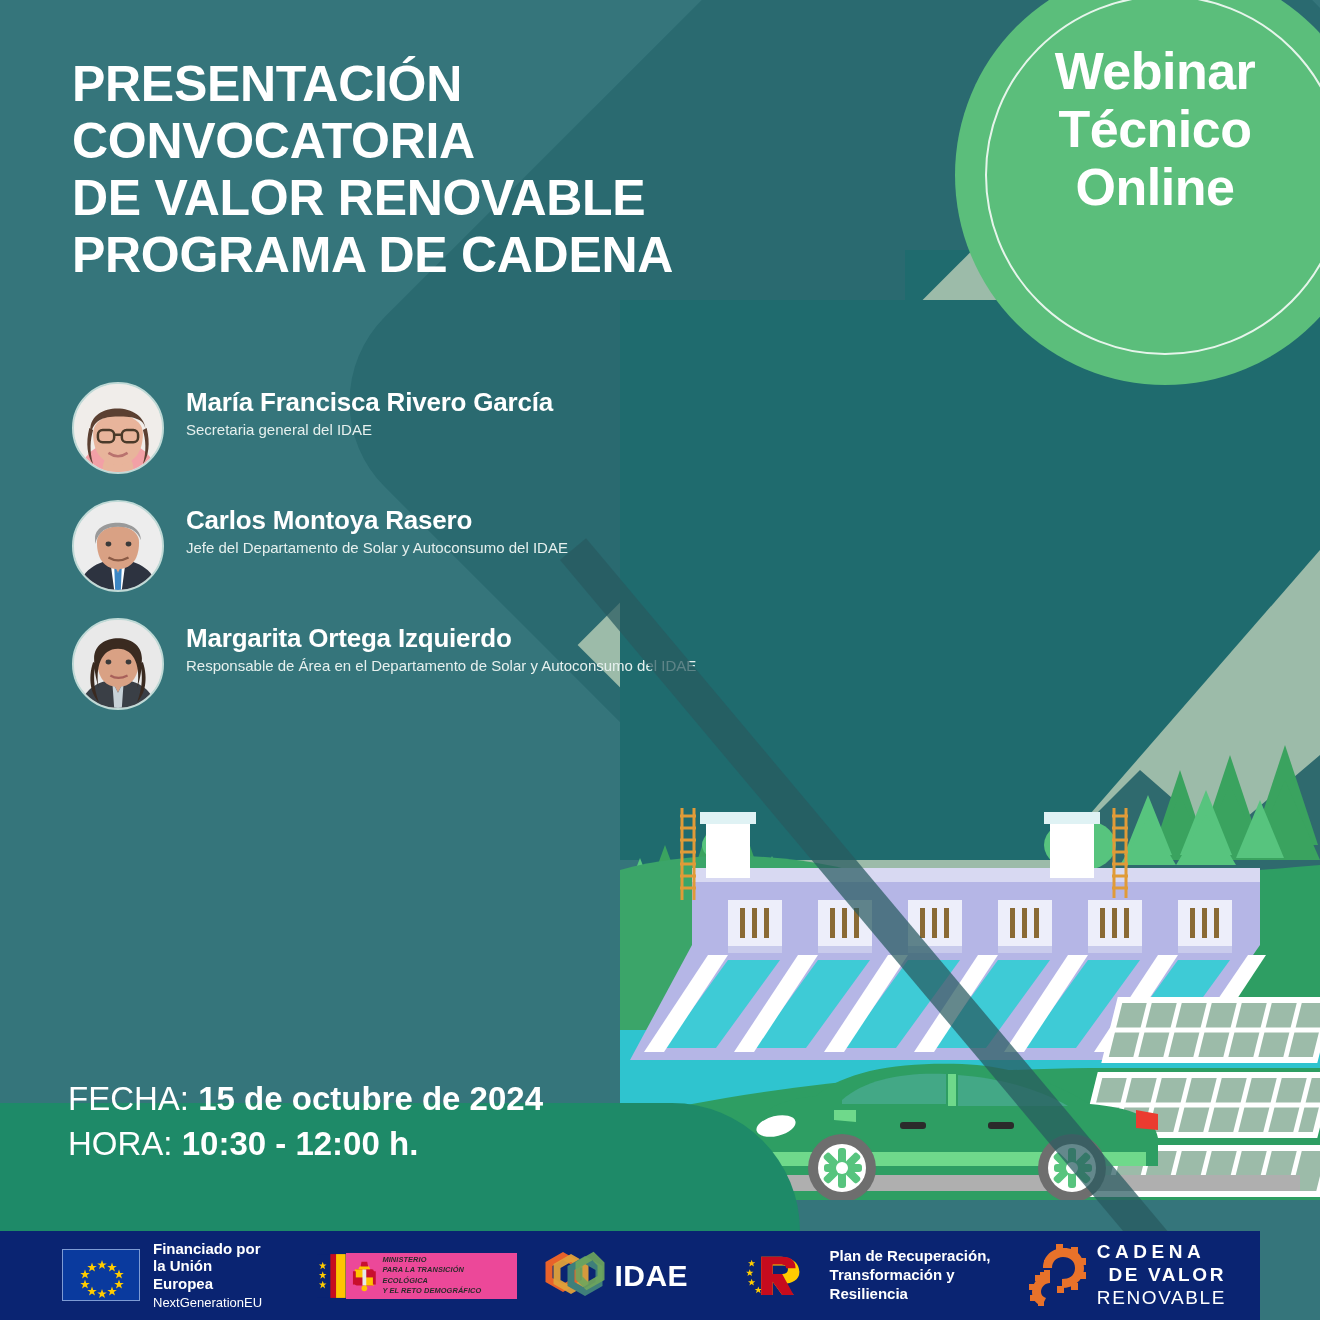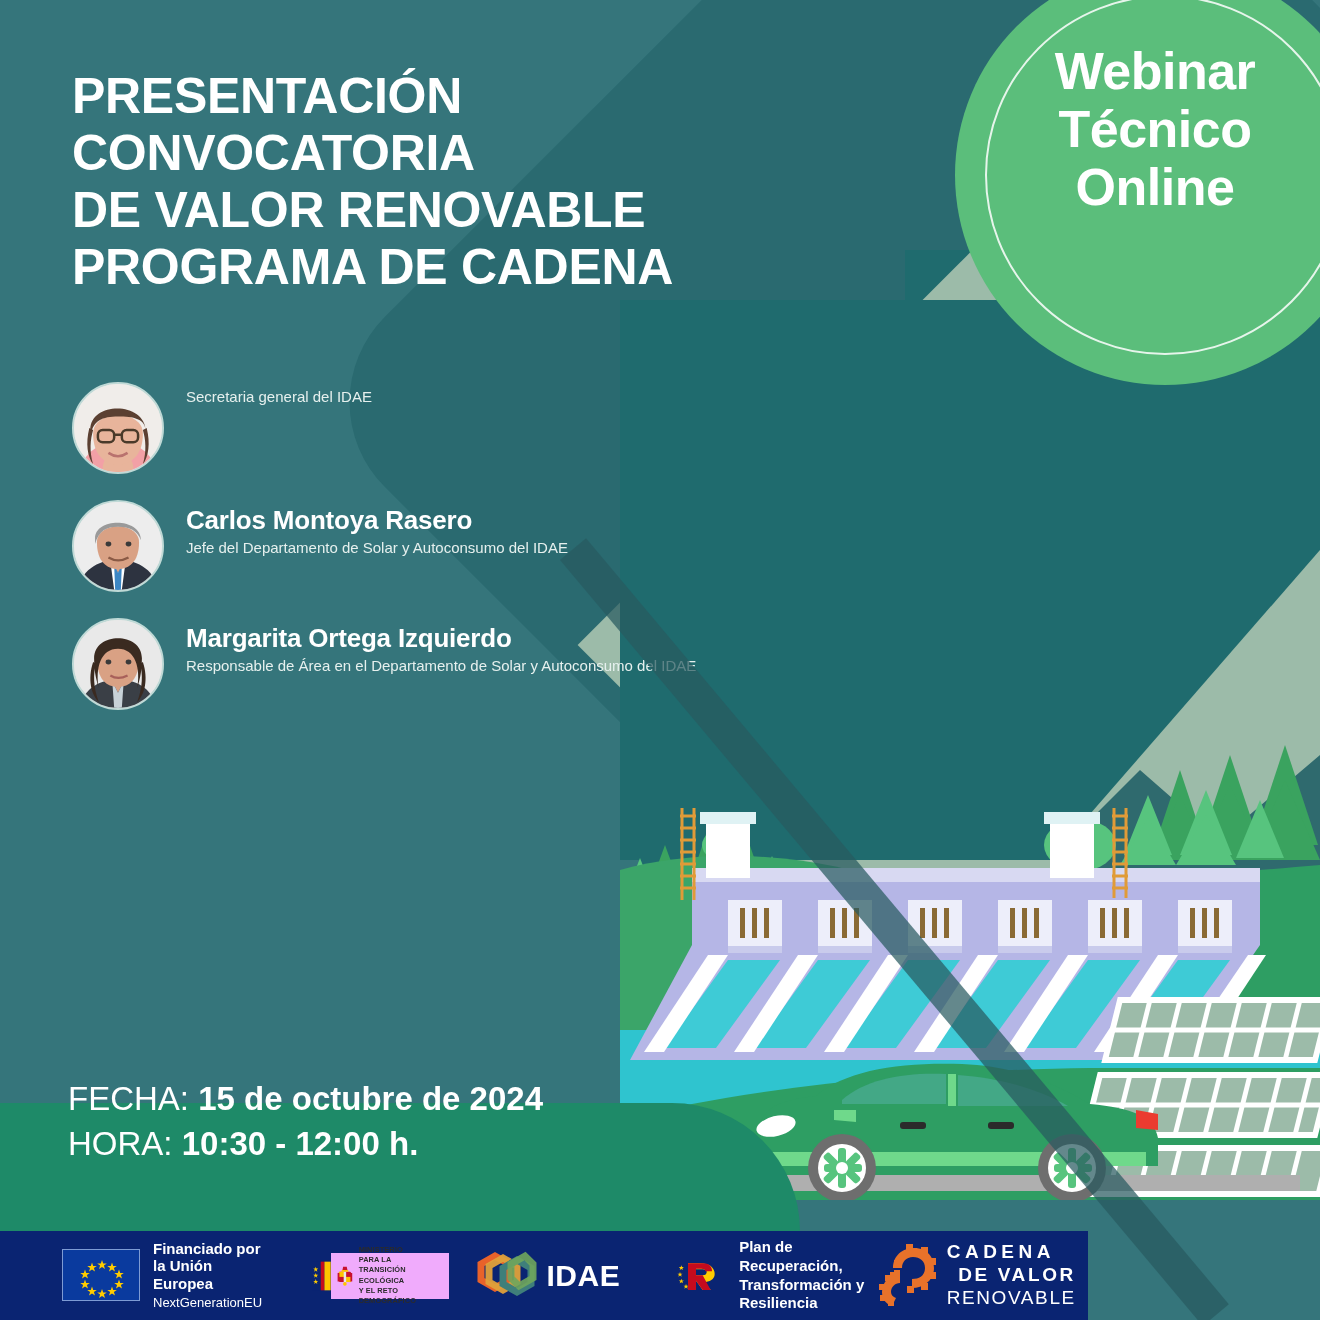--- a/index.html
+++ b/index.html
@@ -82,21 +82,21 @@
     color:#fff;
     font-size:52px;
     font-weight:bold;
     line-height:1.12;
     letter-spacing:-.5px;
   }
 
   
   .title{
     position:absolute;
-    left:72px;top:68px;
+    left:72px;top:56px;
     width:820px;
     z-index:30;
     color:#fff;
     font-size:50px;
     font-weight:bold;
     line-height:1.14;
     letter-spacing:-.3px;
   }
   .title div{white-space:nowrap;}
 
@@ -153,40 +153,41 @@
     color:#fff;
   }
   .date-row{font-size:33px;line-height:1.36;white-space:nowrap;}
   .date-row .lbl{font-weight:400;}
   .date-row .val{font-weight:bold;}
 
   
   .footer{
     position:absolute;
     left:0;top:1231px;
-    width:1088px;height:89px;
+    width:1260px;height:89px;
     background:#0A2472;
     z-index:50;
     display:flex;
     align-items:center;
   }
   .f-block{display:flex;align-items:center;}
   .eu-block{margin-left:62px;}
   .eu-flag{
     width:78px;height:52px;background:#0A3A9E;
     border:1px solid #7E9BD4;position:relative;box-sizing:border-box;
   }
   .eu-text{margin-left:13px;color:#fff;}
   .eu-l1{font-size:15px;font-weight:bold;line-height:1.18;}
   .eu-l2{font-size:13px;font-weight:400;line-height:1.3;margin-top:2px;}
 
   .min-block{margin-left:50px;}
   .min-yellow{
-    height:46px;background:#f0abfc;display:flex;align-items:center;
+    height:46px;background:#ec4899;display:flex;align-items:center;
     padding:0 12px 0 6px;
+    font-style:italic;
   }
   .min-coat{width:26px;height:34px;margin-right:6px;}
   .min-txt{font-size:7.4px;color:#2B2B2B;line-height:1.38;font-weight:bold;letter-spacing:.1px;}
 
   .idae-block{margin-left:26px;}
   .idae-word{color:#fff;font-size:30px;font-weight:bold;margin-left:9px;letter-spacing:.5px;}
 
   .prtr-block{margin-left:56px;}
   .prtr-text{color:#fff;font-size:15px;font-weight:bold;line-height:1.26;margin-left:11px;}
 
@@ -506,20 +507,21 @@
           <path d="M76,46 C80,62 78,76 72,84 C76,70 75,58 72,48 Z" fill="#5B4032"></path>
           <g fill="none" stroke="#4A3A2A" stroke-width="2.6">
             <rect x="25" y="48" width="17" height="13" rx="5"></rect>
             <rect x="50" y="48" width="17" height="13" rx="5"></rect>
             <line x1="42" y1="53" x2="50" y2="53"></line>
           </g>
           <path d="M36,72 Q46,79 56,72" stroke="#B9726E" stroke-width="2.6" fill="none"></path>
         </svg>
       </div>
       <div class="sp-text">
+        <div class="sp-name">María Francisca Rivero García</div>
         <div class="sp-role">Secretaria general del IDAE</div>
       </div>
     </div>
 
     <div class="speaker">
       <div class="sp-avatar">
         <svg viewBox="0 0 92 92">
           <rect width="92" height="92" fill="#EDEDED"></rect>
           <path d="M4,92 C8,68 30,60 46,60 C62,60 84,68 88,92 Z" fill="#2D3340"></path>
           <path d="M36,58 L46,74 L56,58 L56,48 L36,48 Z" fill="#D9A184"></path>

